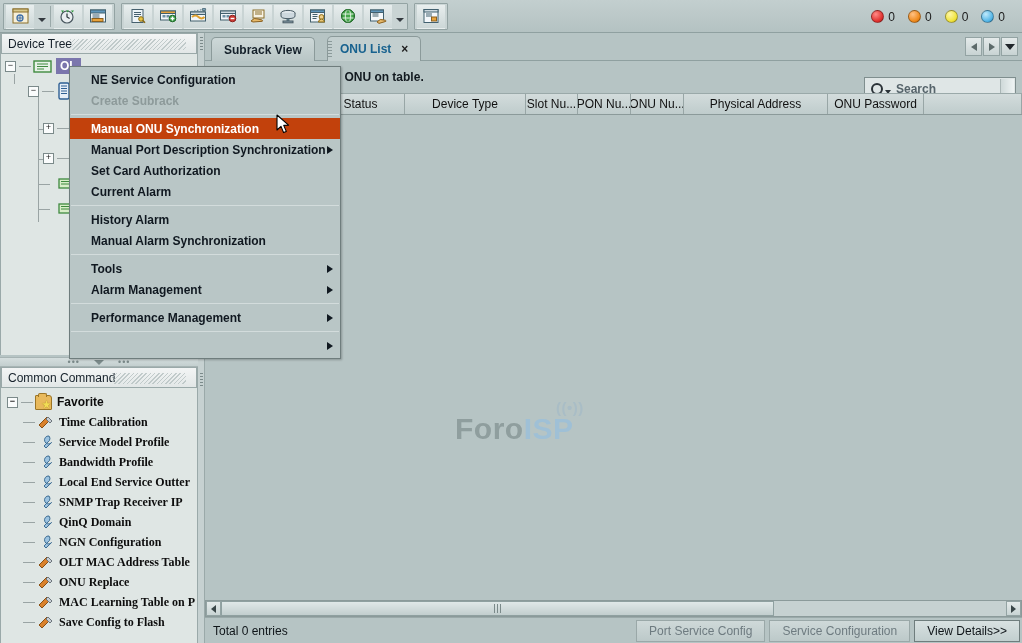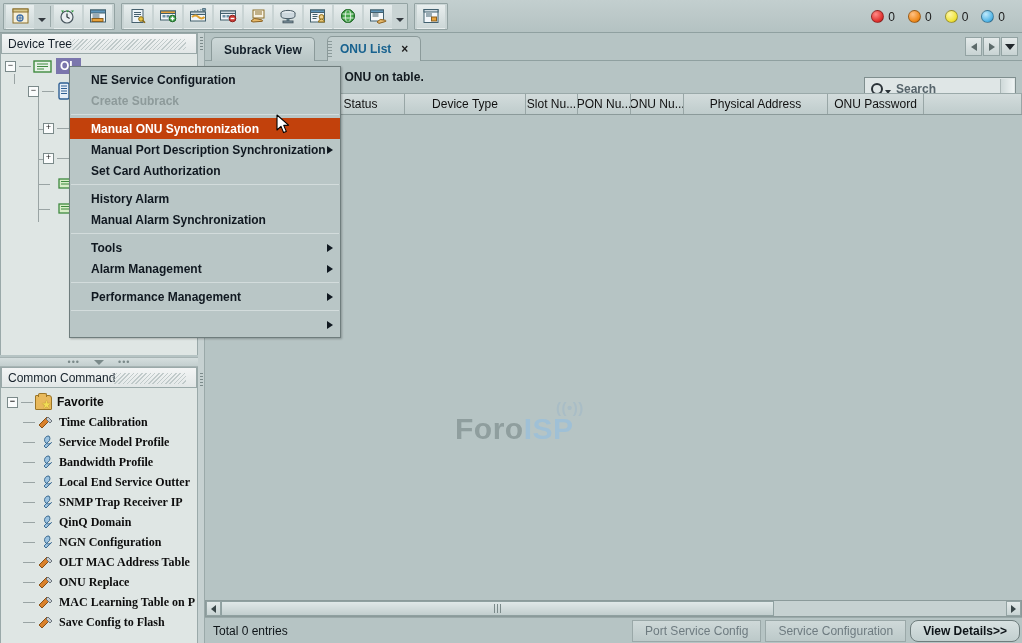--- a/index.html
+++ b/index.html
@@ -208,21 +208,21 @@
     background: #b6c4c4; display: flex; align-items: center;
     border-top: 1px solid #9aa9a9;
   }
   .total-txt { font-size: 12px; color: #0f1519; margin-left: 8px; }
   .btn-row { position: absolute; right: 2px; display: flex; gap: 4px; }
   .fbtn {
     height: 22px; padding: 0 12px; display: flex; align-items: center; justify-content: center;
     border: 1px solid #9aa8a8; background: linear-gradient(#cfd9d9,#bcc9c9);
     font-size: 12px; color: #6e7b80;
   }
-  .fbtn.enabled { color: #0e1418; border-color: #6f7d7d; background: linear-gradient(#d8e1e1,#c2cfcf); font-weight: bold; border-radius: 8px; }
+  .fbtn.enabled { color: #0e1418; border-color: #6f7d7d; background: linear-gradient(#d8e1e1,#c2cfcf); font-weight: normal; }
 
   
   .ctxmenu {
     position: absolute; left: 69px; top: 66px; width: 272px;
     background: #b9c6c6; border: 1px solid #6f7d7d;
     box-shadow: 1px 1px 2px rgba(0,0,0,.25);
     z-index: 50; padding: 2px 0;
   }
   .mi {
     height: 21px; display: flex; align-items: center;
@@ -684,20 +684,23 @@
     <div class="mi sel">
       <span>Manual ONU Synchronization</span>
     </div>
     <div class="mi">
       <span>Manual Port Description Synchronization</span>
       <span class="sub-arr"></span>
     </div>
     <div class="mi">
       <span>Set Card Authorization</span>
     </div>
+    <div class="mi">
+      <span>Current Alarm</span>
+    </div>
     <div class="msep"></div>
     <div class="mi">
       <span>History Alarm</span>
     </div>
     <div class="mi">
       <span>Manual Alarm Synchronization</span>
     </div>
     <div class="msep"></div>
     <div class="mi">
       <span>Tools</span>

